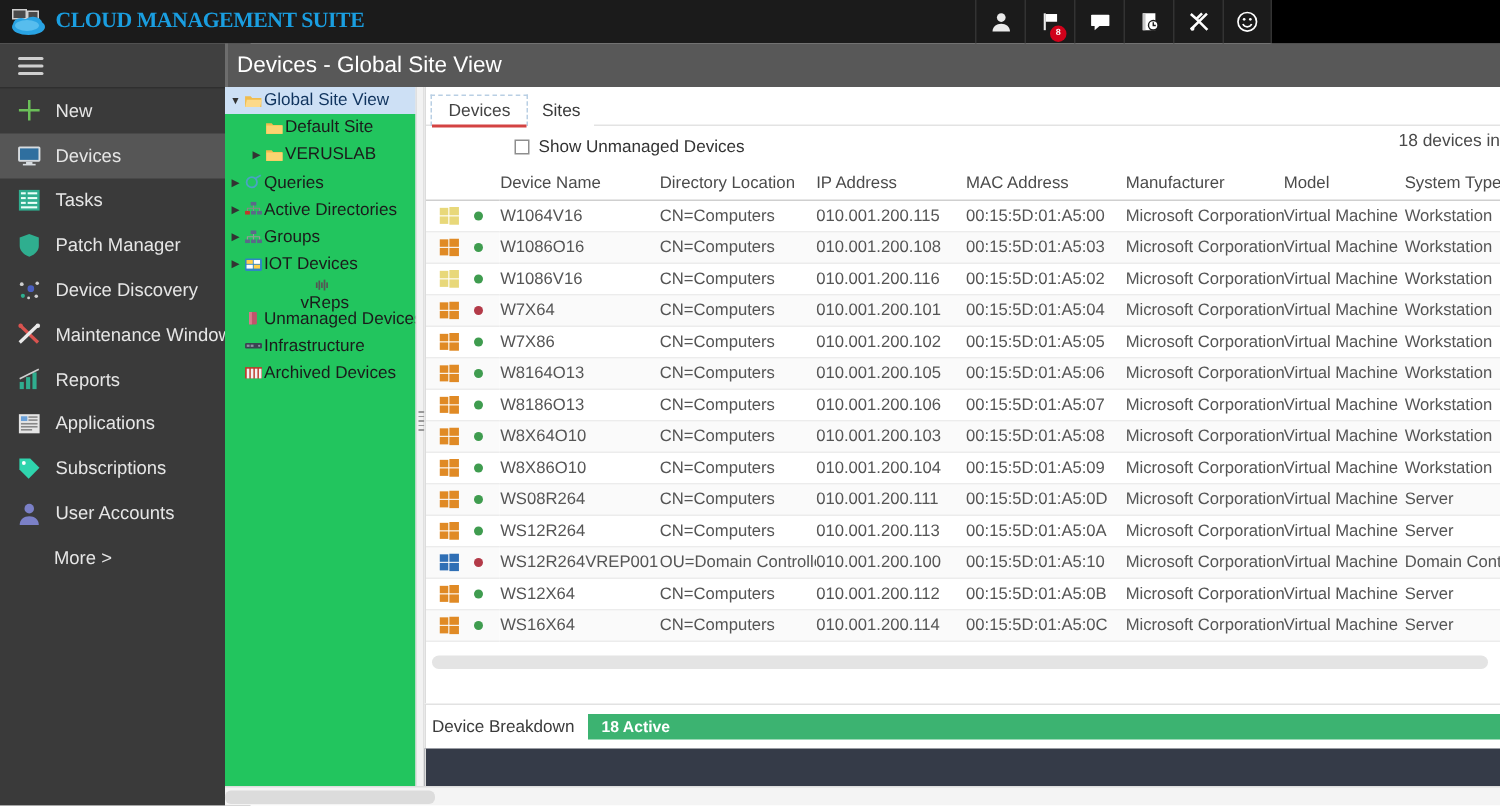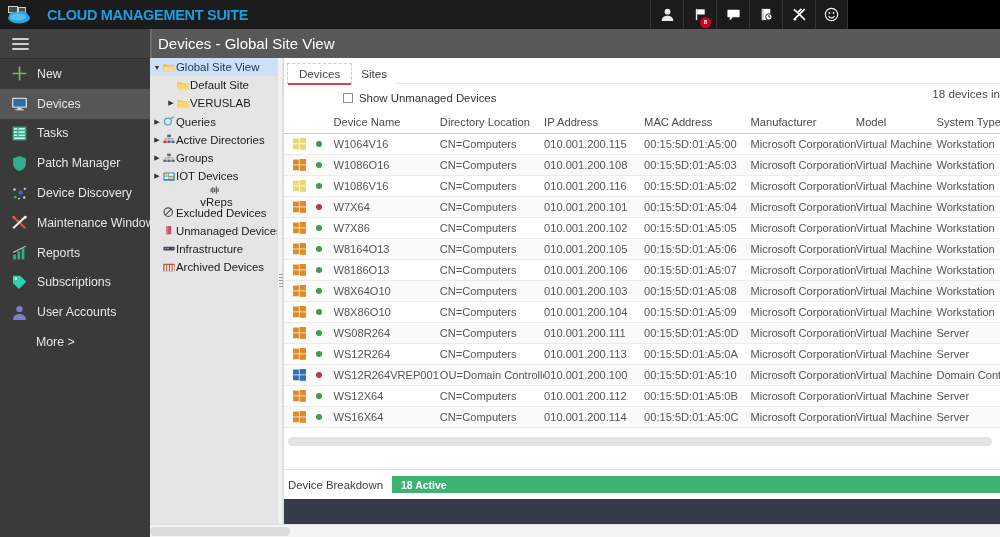--- a/index.html
+++ b/index.html
@@ -13,22 +13,21 @@
   
   .topbar {
     position: absolute; left:0; top:0; width:1000px; height:29px;
     background:#1b1b1b; display:flex; align-items:center;
   }
   .brand { display:flex; align-items:center; padding-left:6px; gap:3px; }
   .cloud-icon { width:28px; height:20px; position:relative; flex:none; }
   .brand-text {
     font-size:14.5px; font-weight:bold; color:#1a9ee0;
     letter-spacing:-0.3px; white-space:nowrap;
-    font-family:Liberation Sans, sans-serif;
-    margin-left:10px;
+    font-family:Liberation Serif, serif;
   }
   .topbar-spacer { flex:1; }
   .tb-icons { display:flex; align-items:stretch; height:29px; }
   .tb-icon {
     width:33px; height:29px; display:flex; align-items:center; justify-content:center;
     border-left:1px solid #333; position:relative; color:#e9e9e9;
   }
   .tb-icon:last-child { border-right:1px solid #333; }
   .tb-badge {
     position:absolute; right:5px; bottom:1px;
@@ -61,21 +60,21 @@
   .pagetitle {
     position:absolute; left:150px; top:29px; width:850px; height:29px;
     background:#585858; color:#fff; font-size:15px;
     display:flex; align-items:center; padding-left:6px;
     border-left:2px solid #6d6d6d;
   }
 
   
   .treepanel {
     position:absolute; left:150px; top:58px; width:132px; height:468px;
-    background:#e5e5e5; border-right:1px solid #d8d8d8; overflow:hidden;text-align:right;
+    background:#22c55e; border-right:1px solid #d8d8d8; overflow:hidden;text-align:right;
   }
   .tree-row {
     display:flex; align-items:center; height:18.2px;
     font-size:11.4px; color:#222; white-space:nowrap; padding-left:2px;
   }
   .tree-row.selected { background:#cde0f5; }
   .tw { width:10px; flex:none; display:flex; align-items:center; justify-content:center;
         font-size:7px; color:#333; }
   .ticon { width:13px; flex:none; display:flex; align-items:center; justify-content:center; margin-right:1px; }
   .tlabel { color:#1b1b1b; }
@@ -324,20 +323,34 @@
         <svg width="17" height="17" viewBox="0 0 16 16">
             <rect x="2" y="10" width="2.6" height="4.5" fill="#2fae8f"></rect>
             <rect x="6" y="7" width="2.6" height="7.5" fill="#2fae8f"></rect>
             <rect x="10" y="4" width="2.6" height="10.5" fill="#2fae8f"></rect>
             <path d="M2 8 L14 2" stroke="#cfcfcf" stroke-width="1"></path>
           </svg>
       </span>
       <span>Reports</span>
     </div>
 
+    <div class="nav-item">
+      <span class="nav-icon">
+        <svg width="17" height="17" viewBox="0 0 16 16">
+            <rect x="1.5" y="2" width="13" height="12" fill="#e5e5e5"></rect>
+            <rect x="2.8" y="3.3" width="4" height="3" fill="#6aa0d8"></rect>
+            <rect x="7.5" y="3.3" width="5.7" height="1" fill="#888"></rect>
+            <rect x="7.5" y="5.2" width="5.7" height="1" fill="#888"></rect>
+            <rect x="2.8" y="7.5" width="10.4" height="1" fill="#888"></rect>
+            <rect x="2.8" y="9.4" width="10.4" height="1" fill="#888"></rect>
+            <rect x="2.8" y="11.3" width="7" height="1" fill="#888"></rect>
+          </svg>
+      </span>
+      <span>Applications</span>
+    </div>
 
     <div class="nav-item">
       <span class="nav-icon">
         <svg width="17" height="17" viewBox="0 0 16 16">
             <path d="M8.6 1.6 L14.4 7.4 L7.6 14.2 L1.8 8.4 L1.8 1.6 Z" fill="#2fd4ad"></path>
             <circle cx="4.6" cy="4.4" r="1.2" fill="#ffffff"></circle>
           </svg>
       </span>
       <span>Subscriptions</span>
     </div>
@@ -443,30 +456,20 @@
         <span class="ticon">
           <svg width="12" height="11" viewBox="0 0 16 14">
             <rect x="0.8" y="4" width="1.5" height="5" fill="#555"></rect>
             <rect x="3.1" y="2.4" width="1.5" height="8.2" fill="#555"></rect>
             <rect x="5.4" y="4" width="1.5" height="5" fill="#555"></rect>
             <rect x="7.7" y="1.6" width="1.5" height="9.6" fill="#555"></rect>
             <rect x="10" y="4" width="1.5" height="5" fill="#555"></rect>
           </svg>
         </span>
         <span class="tlabel">vReps</span>
-      </div>
-      <div class="tree-row" style="padding-left: 2px;">
-        <span class="tw"></span>
-        <span class="ticon">
-          <svg width="12" height="11" viewBox="0 0 16 14">
-            <circle cx="7" cy="6.5" r="5.6" fill="none" stroke="#4a4a4a" stroke-width="1.5"></circle>
-            <path d="M3 10.5 L11 2.5" stroke="#4a4a4a" stroke-width="1.5"></path>
-          </svg>
-        </span>
-        <span class="tlabel">Excluded Devices</span>
       </div>
       <div class="tree-row" style="padding-left: 2px;">
         <span class="tw"></span>
         <span class="ticon">
           <svg width="12" height="11" viewBox="0 0 16 14">
             <rect x="4" y="1" width="7" height="11" rx="0.8" fill="#c0556b"></rect>
             <rect x="4" y="1" width="2.6" height="11" fill="#d8798c"></rect>
           </svg>
         </span>
         <span class="tlabel">Unmanaged Devices</span>

